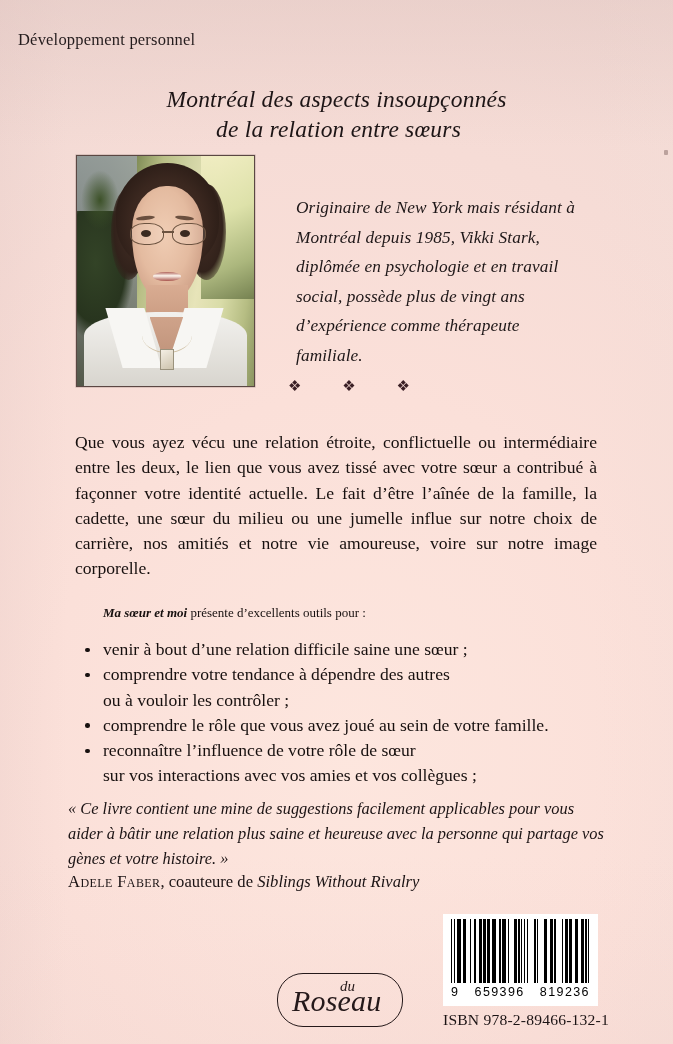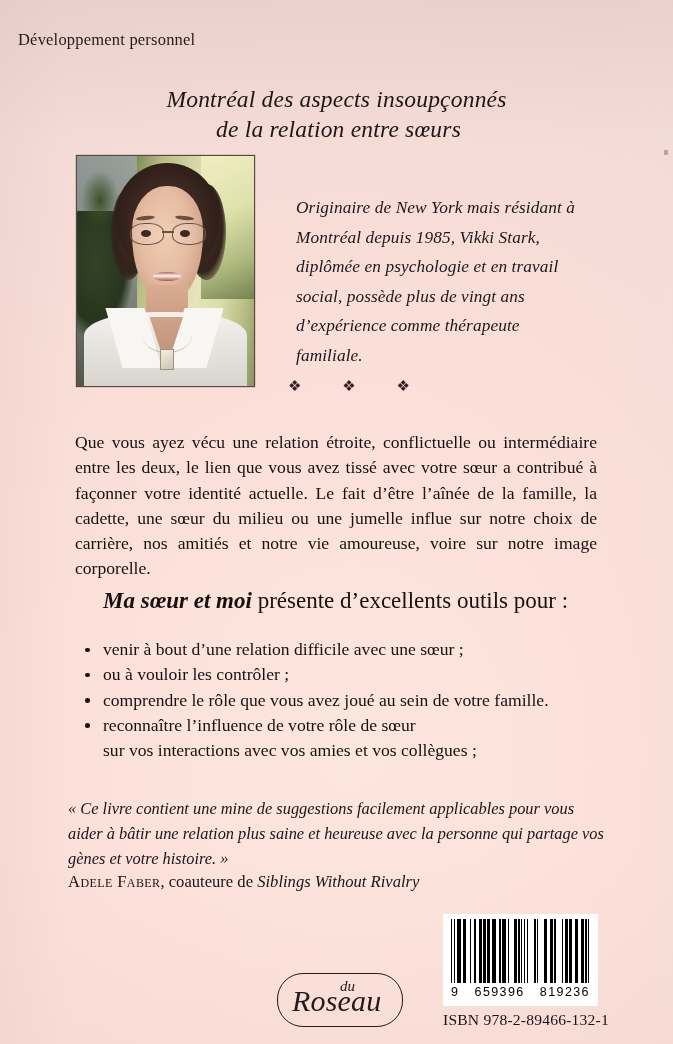--- a/index.html
+++ b/index.html
@@ -255,23 +255,23 @@
     width: 522px;
     font-size: 17.6px;
     line-height: 25.3px;
     text-align: justify;
     color: #17100f;
   }
 
   .lead {
     position: absolute;
     left: 75px;
-    top: 588px;
+    top: 600px;
     width: 522px;
-    font-size: 23px;
+    font-size: 13px;
     line-height: 25.3px;
     color: #17100f;
     text-indent: 28px;
   }
   .lead b { font-style: italic; font-weight: bold; }
 
   .bullets {
     position: absolute;
     left: 75px;
     top: 637px;
@@ -459,24 +459,25 @@
 
   <div class="body-copy">Que vous ayez vécu une relation étroite, conflictuelle ou intermédiaire entre les deux, le lien que vous avez tissé avec votre sœur a contribué à façonner votre identité actuelle. Le fait d’être l’aînée de la famille, la cadette, une sœur du milieu ou une jumelle influe sur notre choix de carrière, nos amitiés et notre vie amoureuse, voire sur notre image corporelle.</div>
 
   <div class="lead">
     <b>Ma sœur et moi</b><span> présente d’excellents outils pour :</span>
   </div>
 
   <ul class="bullets">
     <li>
       <span class="dot"></span>
-      <span>venir à bout d’une relation difficile avec une sœur ;</span>
+      <span>venir à bout d’une relation difficile saine une sœur ;</span>
     </li>
     <li>
       <span class="dot"></span>
+      <span>comprendre votre tendance à dépendre des autres</span>
       <span class="cont">ou à vouloir les contrôler ;</span>
     </li>
     <li>
       <span class="dot"></span>
       <span>comprendre le rôle que vous avez joué au sein de votre famille.</span>
     </li>
     <li>
       <span class="dot"></span>
       <span>reconnaître l’influence de votre rôle de sœur</span>
       <span class="cont">sur vos interactions avec vos amies et vos collègues ;</span>

